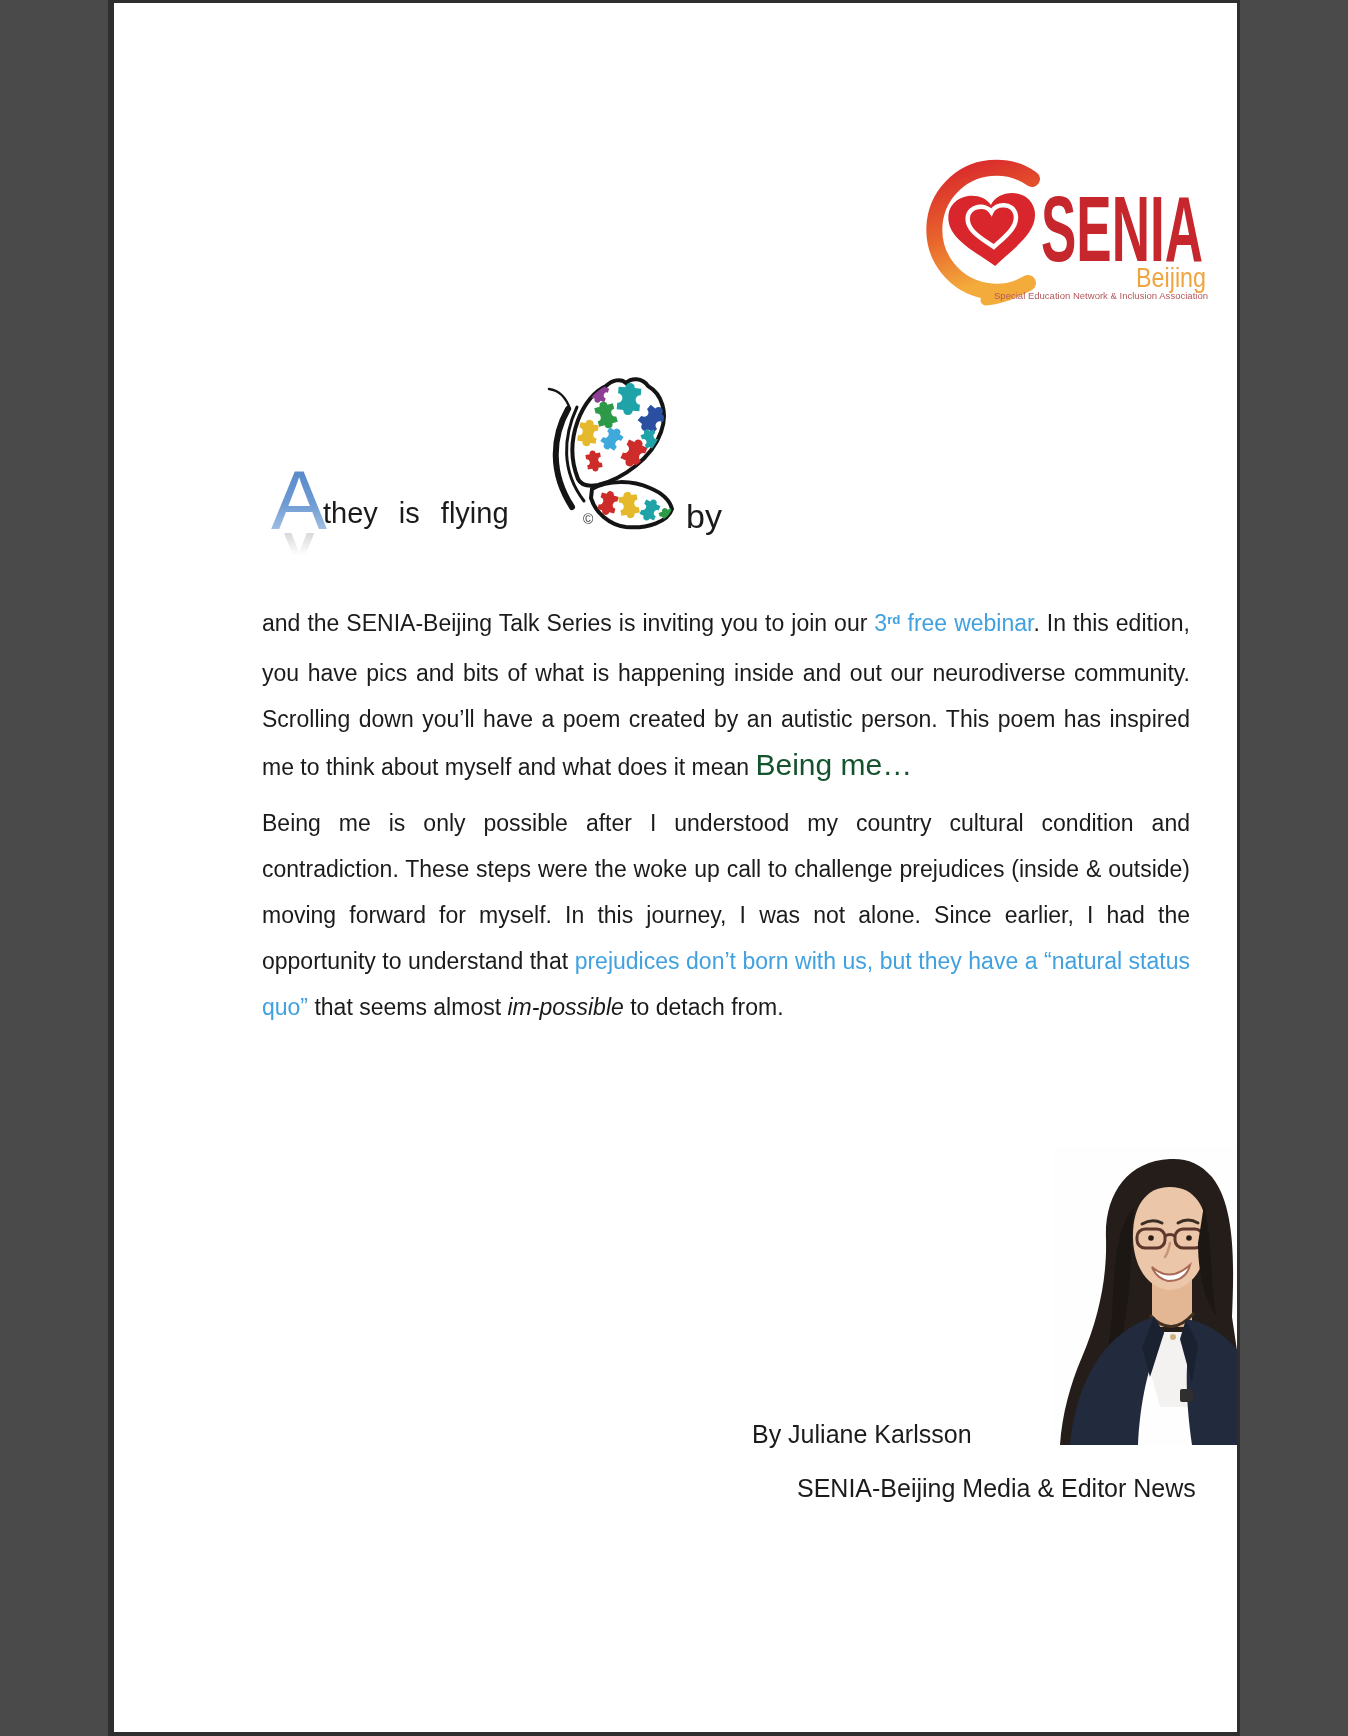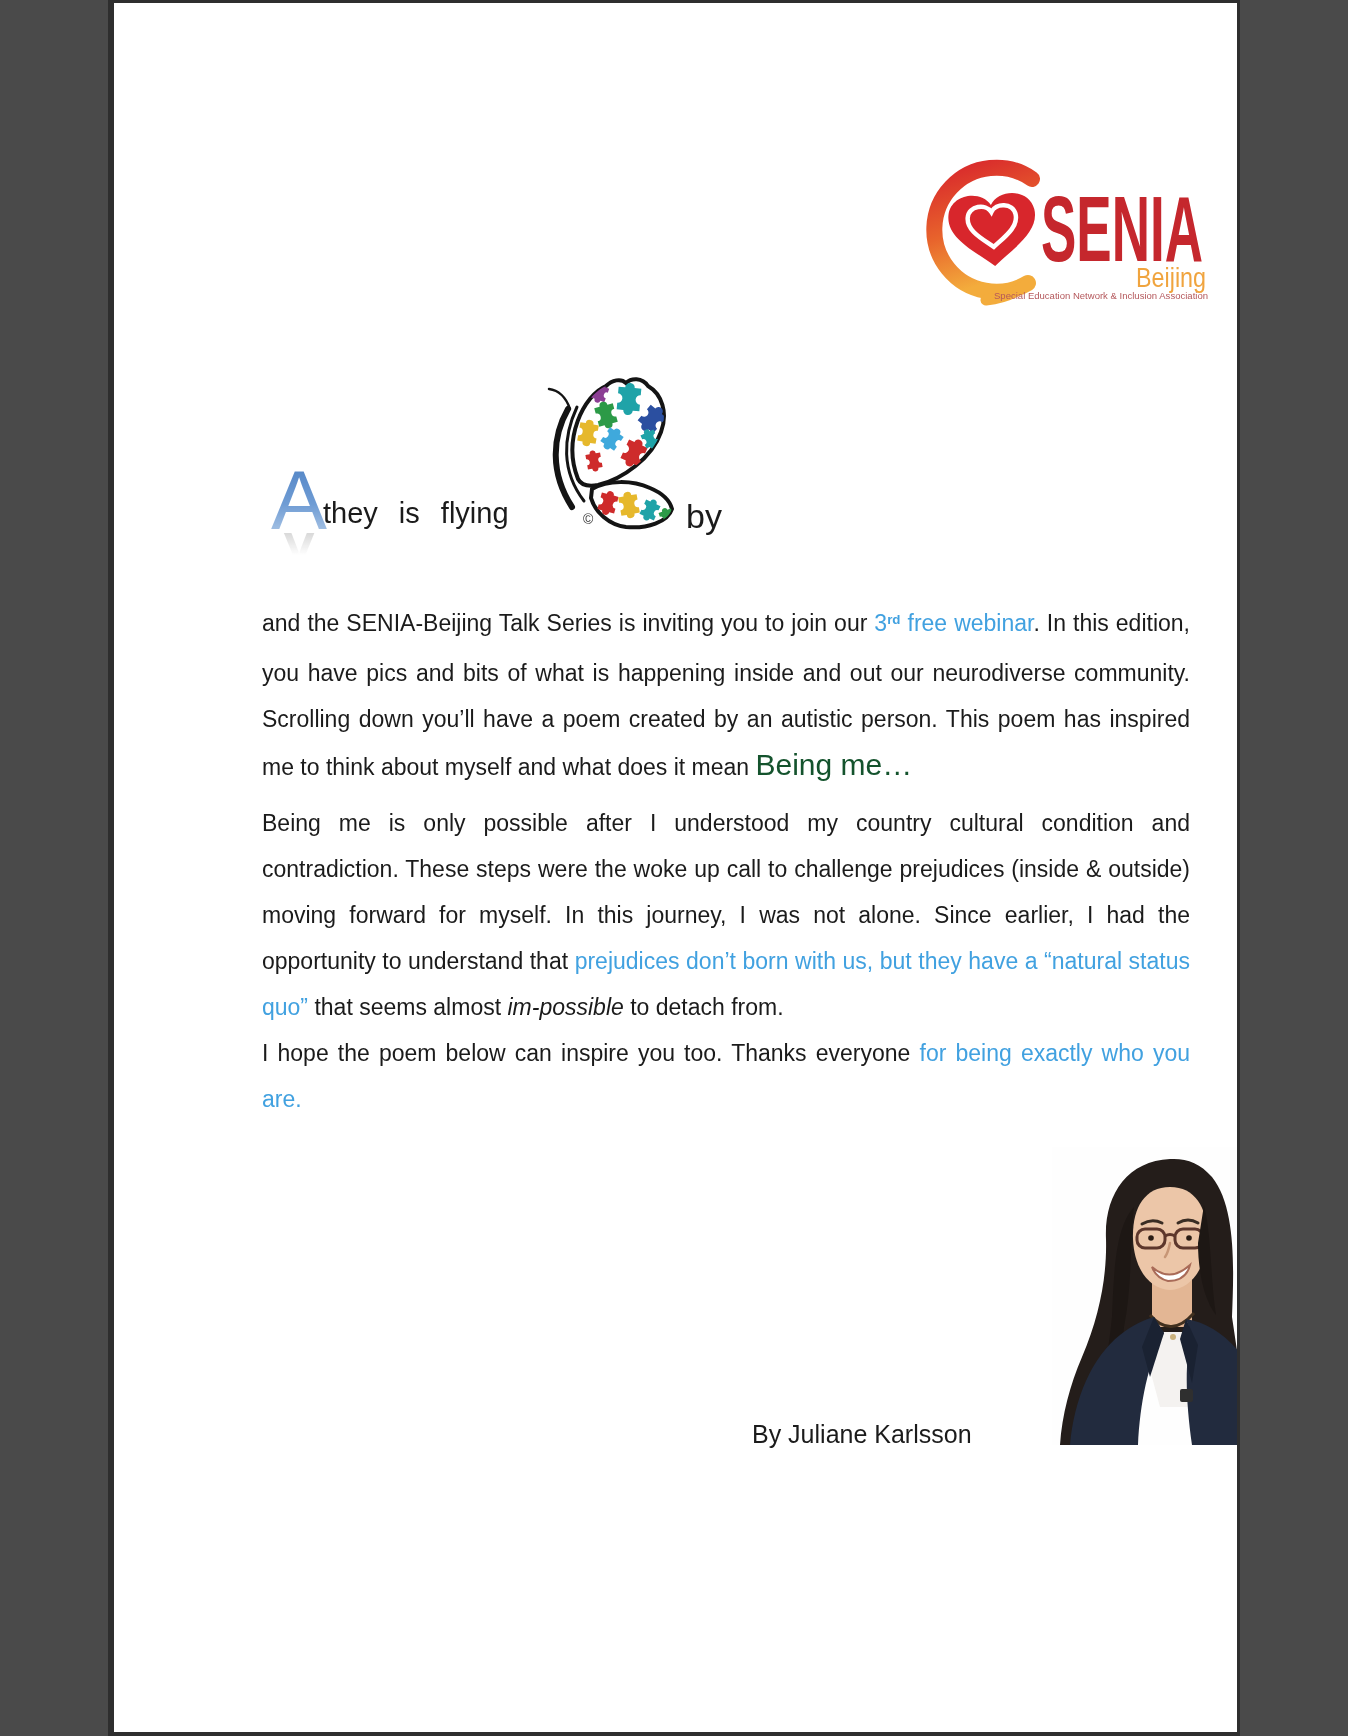--- a/index.html
+++ b/index.html
@@ -126,21 +126,20 @@
     </g>
   </svg>
 
   <div class="copyright">©</div>
   <div class="headline-by">by</div>
 
   <p class="para p1"><span>and the SENIA-Beijing Talk Series is inviting you to join our </span><span class="blue"><span>3</span><span class="sup">rd</span><span> free webinar</span></span><span>. In this edition, you have pics and bits of what is happening inside and out our neurodiverse community. Scrolling down you’ll have a poem created by an autistic person. This poem has inspired me to think about myself and what does it mean </span><span class="being-me">Being me…</span></p>
 
   <p class="para p2"><span>Being me is only possible after I understood my country cultural condition and contradiction. These steps were the woke up call to challenge prejudices (inside &amp; outside) moving forward for myself. In this journey, I was not alone. Since earlier, I had the opportunity to understand that </span><span class="blue">prejudices don’t born with us, but they have a “natural status quo”</span><span> that seems almost </span><span class="ital">im-possible</span><span> to detach from.</span></p>
 
-  <p class="para p3"><span>I hope the poem below can inspire you too. Thanks everyone </span><span class="blue">for being exactly who you are.</span></p>
 
   <svg class="photo-svg" viewBox="0 0 222 298">
     <rect x="0" y="0" width="222" height="298" fill="#fefefe"></rect>
 
     <path d="M118,12 C75,14 52,48 54,92 C55,128 48,168 30,210 C18,238 10,268 8,298 L70,298 C72,262 80,236 86,210 L152,210 C160,240 166,268 168,298 L196,298 C192,250 186,210 180,170 C182,120 184,60 160,30 C148,16 134,11 118,12 Z" fill="#241d1a"></path>
 
     <rect x="100" y="128" width="40" height="52" fill="#e3b694"></rect>
     <path d="M118,40 C92,40 80,62 81,92 C82,120 96,142 118,143 C140,142 154,120 155,92 C156,62 144,40 118,40 Z" fill="#ecc6a8"></path>
 
     <path d="M90,77 Q100,71 110,76" fill="none" stroke="#3a2d24" stroke-width="3" stroke-linecap="round"></path>
@@ -166,14 +165,15 @@
     <circle cx="121" cy="190" r="3" fill="#cbb27d"></circle>
 
     <path d="M18,298 C22,252 40,210 68,188 C80,178 94,172 102,170 L112,186 C96,216 88,256 86,298 Z" fill="#222b3e"></path>
     <path d="M134,172 C160,176 186,196 200,226 C210,250 214,274 216,298 L140,298 C134,256 132,214 140,188 Z" fill="#222b3e"></path>
     <path d="M102,170 L112,186 L98,230 L90,200 Z" fill="#1a2232"></path>
     <path d="M134,172 L128,192 L140,236 L146,198 Z" fill="#1a2232"></path>
     <rect x="128" y="242" width="13" height="13" rx="2" fill="#2f2f2f"></rect>
   </svg>
 
   <div class="byline-author">By Juliane Karlsson</div>
+  <div class="byline-role">SENIA-Beijing Media &amp; Editor News</div>
 
 </div>
 
 </body></html>

